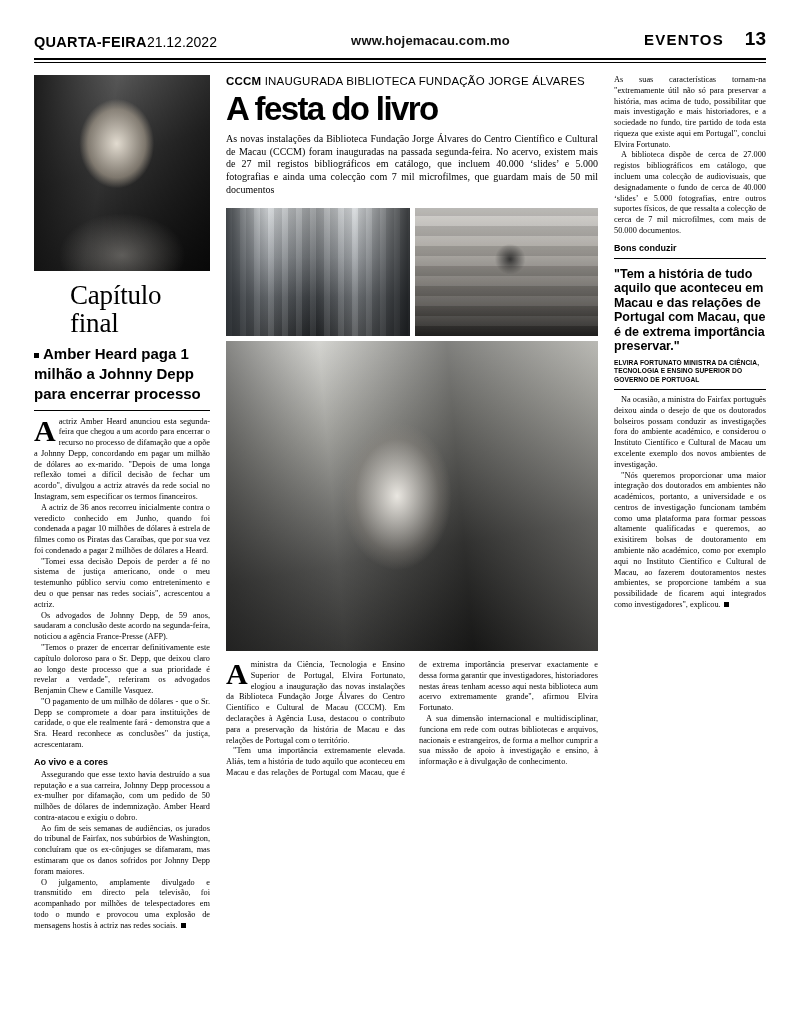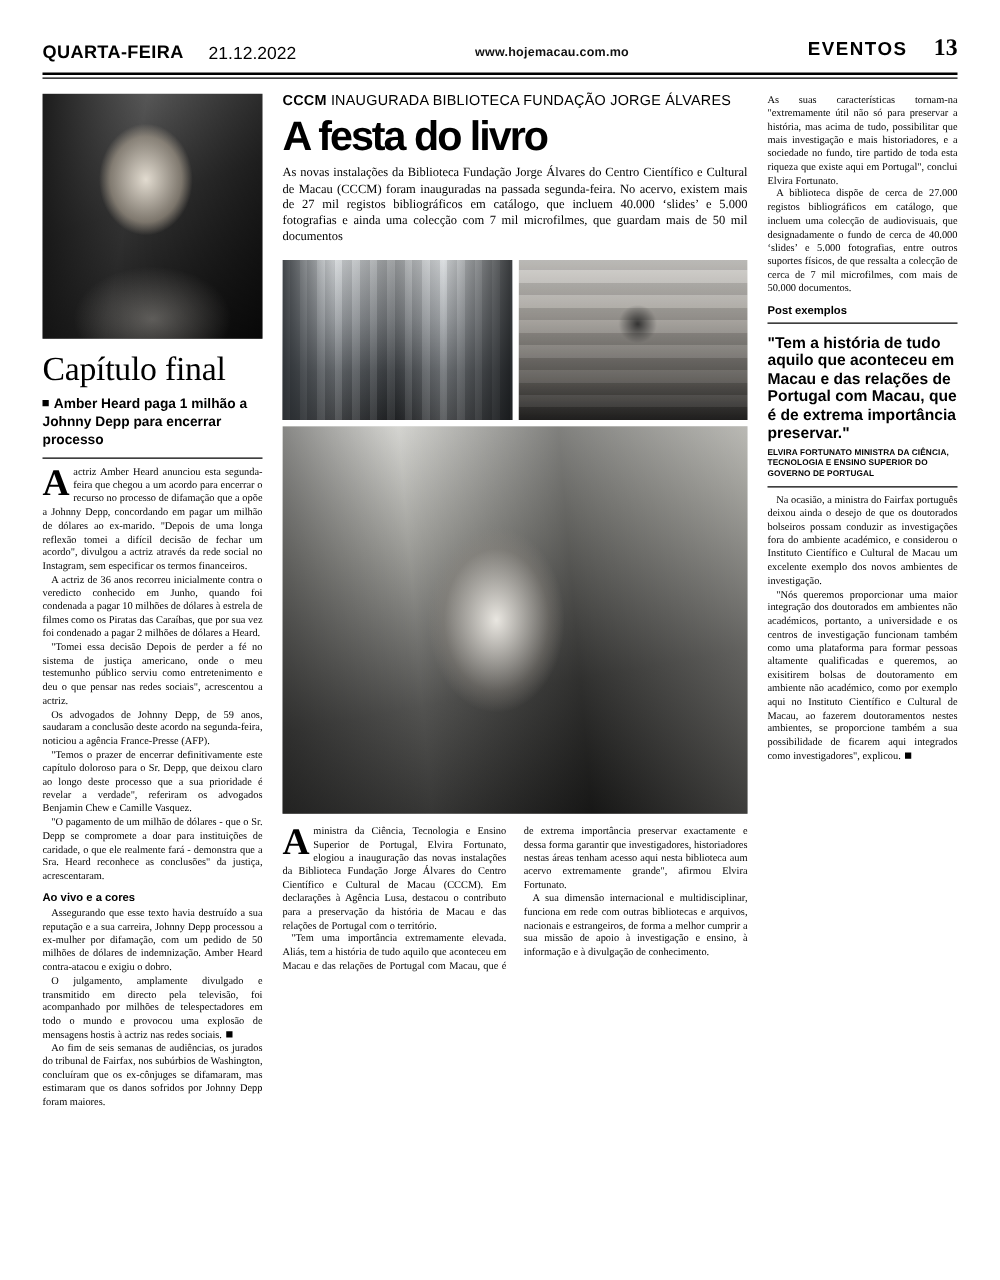--- a/index.html
+++ b/index.html
@@ -11,37 +11,37 @@
     color: #000;
     overflow: hidden;
   }
   .page { position: relative; width:800px; height:1024px; padding: 28px 34px 12px 34px; }
 
   
   .masthead {
     display:flex; align-items:flex-end; justify-content:space-between;
     padding-bottom: 6px;
   }
-  .mh-left { display:flex; align-items:flex-end; gap:20px; }
+  .mh-left { display:flex; align-items:flex-end; gap:0; }
   .mh-day {
     font-family:"Liberation Sans", sans-serif;
     font-weight:700; font-size:14.5px; letter-spacing:0.3px;
   }
   .mh-date { font-family:"Liberation Sans", sans-serif; font-size:14px; }
   .mh-url {
     font-family:"Liberation Sans", sans-serif; font-weight:700;
-    font-size:10px; letter-spacing:0.2px; color:#111;
+    font-size:13px; letter-spacing:0.2px; color:#111;
     position:relative; top:-2px;
   }
   .mh-right { display:flex; align-items:baseline; gap:21px; }
   .mh-section {
     font-family:"Liberation Sans", sans-serif; font-weight:700;
     font-size:15px; letter-spacing:1.2px;
   }
-  .mh-page { font-family:Liberation Serif, serif; font-weight:700; font-size:19px; }
+  .mh-page { font-family:Liberation Sans, sans-serif; font-weight:700; font-size:19px; }
   .rule-thick { border-top:2.5px solid #000; margin-top:2px; }
   .rule-thin { border-top:0.8px solid #000; margin-top:2px; }
 
   
   .content {
     margin-top: 12px;
     display:grid;
     grid-template-columns: 176px 1fr 152px;
     column-gap: 16px;
     height: 920px;
@@ -57,25 +57,25 @@
   .portrait:after{
     content:""; position:absolute; inset:0;
     background:
       radial-gradient(ellipse 52px 62px at 47% 35%, rgba(235,228,216,0.95) 0%, rgba(190,178,160,0.55) 55%, rgba(0,0,0,0) 72%),
       radial-gradient(ellipse 90px 60px at 50% 92%, rgba(225,220,212,0.35) 0%, rgba(0,0,0,0) 70%),
       linear-gradient(100deg, rgba(0,0,0,0.75) 0%, rgba(0,0,0,0.1) 40%, rgba(0,0,0,0.6) 100%);
   }
   .headline-left {
     font-family:"Liberation Serif", serif;
     font-size:27px; font-weight:400; line-height:1.04;
-    margin-top:10px; letter-spacing:-0.2px;
+    margin-top:10px; letter-spacing:-0.2px;margin-left:36px;
   }
   .kicker-left {
     font-family:"Liberation Sans", sans-serif;
-    font-weight:700; font-size:11px; line-height:1.32;
+    font-weight:700; font-size:15px; line-height:1.32;
     margin-top:7px;
   }
   .kicker-left .sq { display:inline-block; width:5px; height:5px; background:#000; margin-right:4px; position:relative; top:-1px;}
   .sep-line { border-top:0.8px solid #000; margin:6px 0 6px 0; }
 
   .body-text { font-size:8.3px; line-height:1.30; text-align:justify; }
   .body-text p { margin:0; text-indent:7px; }
   .body-text p.noind { text-indent:0; }
   .dropcap-p { text-indent:0 !important; }
   .dropcap {
@@ -187,22 +187,22 @@
         <p>"Tomei essa decisão Depois de perder a fé no sistema de justiça americano, onde o meu testemunho público serviu como entretenimento e deu o que pensar nas redes sociais", acrescentou a actriz.</p>
         <p>Os advogados de Johnny Depp, de 59 anos, saudaram a conclusão deste acordo na segunda-feira, noticiou a agência France-Presse (AFP).</p>
         <p>"Temos o prazer de encerrar definitivamente este capítulo doloroso para o Sr. Depp, que deixou claro ao longo deste processo que a sua prioridade é revelar a verdade", referiram os advogados Benjamin Chew e Camille Vasquez.</p>
         <p>"O pagamento de um milhão de dólares - que o Sr. Depp se compromete a doar para instituições de caridade, o que ele realmente fará - demonstra que a Sra. Heard reconhece as conclusões" da justiça, acrescentaram.</p>
       </div>
 
       <div class="subhead">Ao vivo e a cores</div>
 
       <div class="body-text">
         <p>Assegurando que esse texto havia destruído a sua reputação e a sua carreira, Johnny Depp processou a ex-mulher por difamação, com um pedido de 50 milhões de dólares de indemnização. Amber Heard contra-atacou e exigiu o dobro.</p>
+        <p>Ao fim de seis semanas de audiências, os jurados do tribunal de Fairfax, nos subúrbios de Washington, concluíram que os ex-cônjuges se difamaram, mas estimaram que os danos sofridos por Johnny Depp foram maiores.</p>
         <p><span>O julgamento, amplamente divulgado e transmitido em directo pela televisão, foi acompanhado por milhões de telespectadores em todo o mundo e provocou uma explosão de mensagens hostis à actriz nas redes sociais.</span><span class="endsq"></span></p>
-        <p>Ao fim de seis semanas de audiências, os jurados do tribunal de Fairfax, nos subúrbios de Washington, concluíram que os ex-cônjuges se difamaram, mas estimaram que os danos sofridos por Johnny Depp foram maiores.</p>
       </div>
     </div>
 
     <div class="col">
       <div class="kicker-main">
         <span class="b">CCCM</span>
         <span>INAUGURADA BIBLIOTECA FUNDAÇÃO JORGE ÁLVARES</span>
       </div>
       <div class="headline-main">A festa do livro</div>
       <div class="lede">As novas instalações da Biblioteca Fundação Jorge Álvares do Centro Científico e Cultural de Macau (CCCM) foram inauguradas na passada segunda-feira. No acervo, existem mais de 27 mil registos bibliográficos em catálogo, que incluem 40.000 ‘slides’ e 5.000 fotografias e ainda uma colecção com 7 mil microfilmes, que guardam mais de 50 mil documentos</div>
@@ -221,21 +221,21 @@
         <p>A sua dimensão internacional e multidisciplinar, funciona em rede com outras bibliotecas e arquivos, nacionais e estrangeiros, de forma a melhor cumprir a sua missão de apoio à investigação e ensino, à informação e à divulgação de conhecimento.</p>
       </div>
     </div>
 
     <div class="col">
       <div class="right-text">
         <p class="noind">As suas características tornam-na "extremamente útil não só para preservar a história, mas acima de tudo, possibilitar que mais investigação e mais historiadores, e a sociedade no fundo, tire partido de toda esta riqueza que existe aqui em Portugal", conclui Elvira Fortunato.</p>
         <p>A biblioteca dispõe de cerca de 27.000 registos bibliográficos em catálogo, que incluem uma colecção de audiovisuais, que designadamente o fundo de cerca de 40.000 ‘slides’ e 5.000 fotografias, entre outros suportes físicos, de que ressalta a colecção de cerca de 7 mil microfilmes, com mais de 50.000 documentos.</p>
       </div>
 
-      <div class="subhead">Post exemplos</div>
+      <div class="subhead">Bons conduzir</div>
 
 
       <div class="vrule"></div>
       <div class="pull">"Tem a história de tudo aquilo que aconteceu em Macau e das relações de Portugal com Macau, que é de extrema importância preservar."</div>
       <div class="pull-attr">
         <span class="nm">ELVIRA FORTUNATO</span>
         <span>MINISTRA DA CIÊNCIA, TECNOLOGIA E ENSINO SUPERIOR DO GOVERNO DE PORTUGAL</span>
       </div>
       <div class="vrule"></div>
 

